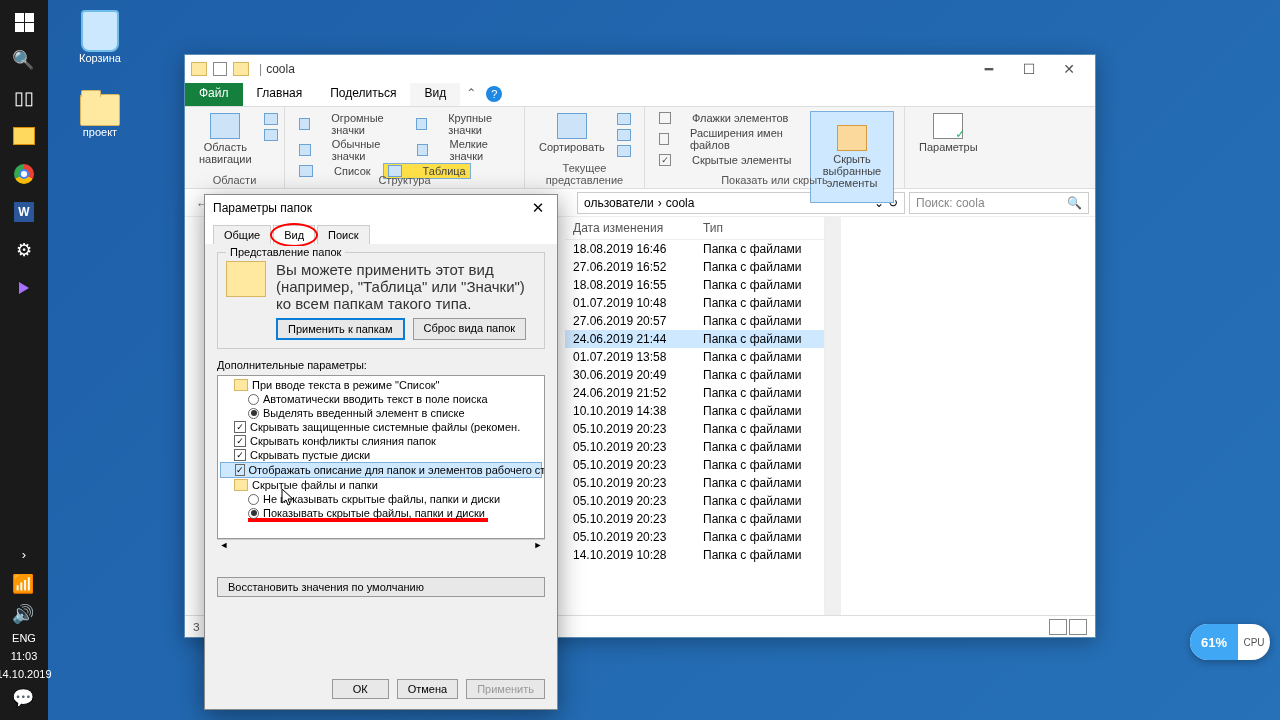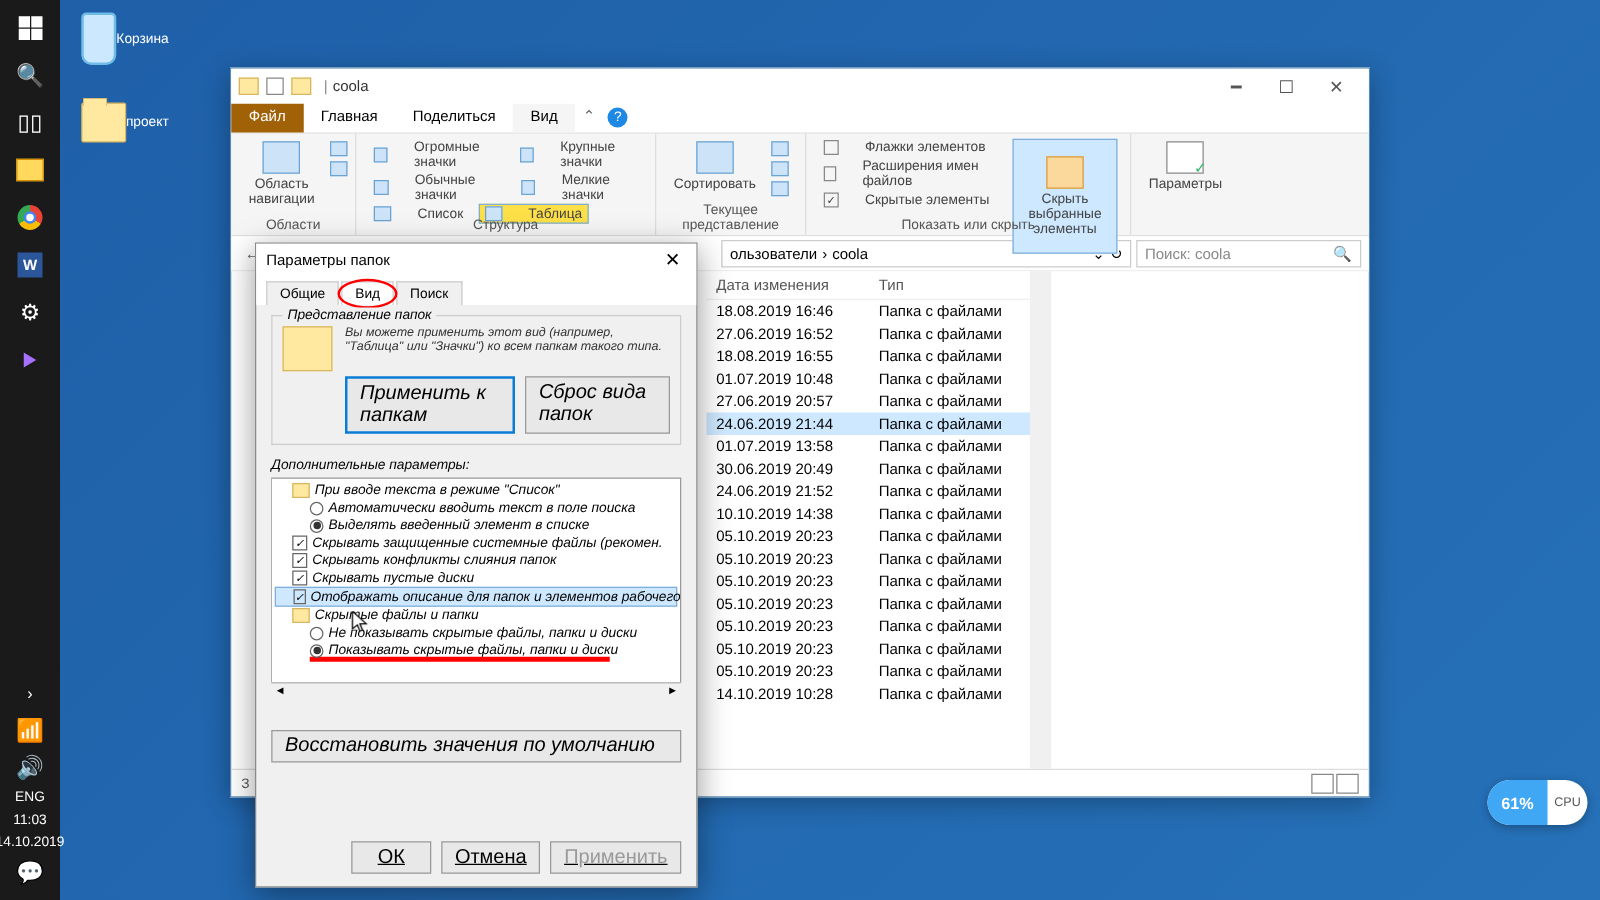--- a/index.html
+++ b/index.html
@@ -13,37 +13,37 @@
 .win-logo { display: grid; grid-template-columns: 9px 9px; grid-template-rows: 9px 9px; gap: 1px; }
 .win-logo span { background: #fff; }
 .yellow-sq { width: 22px; height: 18px; background: #ffd95e; border: 1px solid #d88e00; }
 .chrome-circ { width: 20px; height: 20px; border-radius: 50%; background: conic-gradient(#ea4335 0 120deg, #fbbc05 120deg 240deg, #34a853 240deg 360deg); position: relative; }
 .chrome-circ::after { content:''; position:absolute; inset:5px; background:#fff; border-radius:50%; border:2px solid #4285f4; }
 .word-icon { width:20px; height:20px; background:#2b579a; color:#fff; font-size:12px; font-weight:bold; display:flex; align-items:center; justify-content:center; }
 .play-icon { width:0; height:0; border-top:6px solid transparent; border-bottom:6px solid transparent; border-left:10px solid #a770ff; }
 
 
 .desktop-icons { position: absolute; left: 65px; top: 10px; display: flex; flex-direction: column; gap: 30px; }
-.dt-icon { display: flex; flex-direction: row; align-items: center; color: #fff; font-size: 11px; width: 70px; text-align: center; cursor: pointer; }
+.dt-icon { display: flex; flex-direction: column; align-items: center; color: #fff; font-size: 11px; width: 70px; text-align: center; cursor: pointer; }
 .recycle { width: 38px; height: 42px; background: #cce8ff; border: 2px solid #6fbce8; border-radius: 4px 4px 8px 8px; position: relative; }
 .folder-ic { width: 40px; height: 32px; background: #ffe8a0; border: 1px solid #d8b560; border-radius: 2px; position: relative; }
 .folder-ic::before { content:''; position:absolute; top:-5px; left:0; width:18px; height:6px; background:#ffe8a0; border:1px solid #d8b560; border-bottom:none; border-radius:2px 2px 0 0; }
 
 
 .explorer { position: absolute; left: 184px; top: 54px; width: 912px; height: 584px; background: #fff; border: 1px solid #5c8fb5; box-shadow: 0 4px 20px rgba(0,0,0,0.3); }
 .explorer-title { height: 28px; display: flex; align-items: center; padding: 0 6px; background: #fff; font-size: 12px; }
 .title-folder { width:16px; height:14px; background:#ffe8a0; border:1px solid #d8b560; margin-right:6px; }
 .title-check { width:14px; height:14px; border:1px solid #888; margin-right:6px; }
 .explorer-title span.name { flex:1; color:#333; }
 .win-btns { margin-left:auto; display:flex; }
 .win-btn { width:40px; height:20px; display:flex; align-items:center; justify-content:center; cursor:pointer; font-size:14px; color:#555; }
 
 .explorer-tabs { height: 24px; display: flex; background: #fff; font-size: 12px; border-bottom: 1px solid #ddd; }
 .etab { padding: 3px 14px; cursor: pointer; }
-.etab.file { background: #a16207; color: #fff; }
+.etab.file { background: #15803d; color: #fff; }
 .etab.active { background: #f5f5f5; }
 .help-icon { margin-left:auto; width:16px; height:16px; border-radius:50%; background:#1e88e5; color:#fff; font-size:11px; display:flex; align-items:center; justify-content:center; margin:3px 6px 0 0; }
 .collapse-ribbon { margin-right:4px; padding:3px 6px; color:#666; cursor:pointer; }
 
 .ribbon { height: 82px; background: #f5f5f5; display: flex; border-bottom: 1px solid #ddd; }
 .rgroup { border-right: 1px solid #ddd; padding: 4px 10px 2px; display: flex; flex-direction: column; font-size: 11px; color: #444; position: relative; }
 .rgroup-label { position: absolute; bottom: 2px; left: 0; right: 0; text-align: center; font-size: 11px; color: #555; }
 .rbody { flex:1; display:flex; align-items:flex-start; gap:8px; }
 .rbig { display:flex; flex-direction:column; align-items:center; gap:2px; cursor:pointer; padding:2px 4px; }
 .rbig-icon { width:30px; height:26px; background:#cde3f7; border:1px solid #6aa3d4; }
@@ -83,45 +83,45 @@
 .cpu-lbl { width:32px; font-size:10px; text-align:center; color:#555; }
 
 
 .dialog { position:absolute; left:204px; top:194px; width:354px; height:516px; background:#f0f0f0; border:1px solid #8a8a8a; box-shadow:0 6px 24px rgba(0,0,0,0.4); font-size:11px; z-index:100; }
 .dlg-title { height:26px; display:flex; align-items:center; padding:0 8px; background:#fff; font-size:12px; }
 .dlg-close { margin-left:auto; width:22px; height:18px; display:flex; align-items:center; justify-content:center; cursor:pointer; font-size:15px; }
 .dlg-tabs { display:flex; padding:4px 8px 0; background:#fff; }
 .dtab { padding:3px 10px; border:1px solid #ccc; border-bottom:none; background:#f0f0f0; cursor:pointer; margin-right:2px; font-size:11px; }
 .dtab.active { background:#fff; position:relative; }
 .red-circle { border:2px solid red; border-radius:50%; position:absolute; inset:-3px -4px; }
-.dlg-body { padding:8px 12px;font-style:italic; }
+.dlg-body { padding:8px 12px; }
 .group-box { border:1px solid #ccc; padding:8px; margin-bottom:10px; position:relative; }
 .group-label { position:absolute; top:-7px; left:8px; background:#f0f0f0; padding:0 4px; }
 .folder-view-row { display:flex; gap:10px; align-items:flex-start; }
 .fv-icon { width:40px; height:36px; background:#ffe8a0; border:1px solid #d8b560; }
-.fv-text { flex:1; font-size:10px; color:#333; margin-bottom:18px; }
+.fv-text { flex:1; font-size:15px; color:#333; margin-bottom:6px; }
 .fv-btns { display:flex; gap:8px; }
-.btn { padding:3px 10px; background:#e8e8e8; border:1px solid #999; cursor:pointer; font-size:16px; }
+.btn { padding:3px 10px; background:#e8e8e8; border:1px solid #999; cursor:pointer; font-size:11px; }
 .btn.primary { border:2px solid #0a7ed6; }
 .adv-label { margin:6px 0 4px; }
 .adv-tree { border:1px solid #999; background:#fff; height:164px; overflow:auto; padding:2px; position:relative; }
 .tree-row { display:flex; align-items:center; gap:4px; padding:1px 2px; white-space:nowrap; }
 .tree-row.indent1 { padding-left:14px; }
 .tree-row.indent2 { padding-left:28px; }
 .tree-row.hover { background:#cde8ff; border:1px solid #7cafdc; }
 .tree-folder { width:14px; height:12px; background:#ffe8a0; border:1px solid #d8b560; }
 .tree-chk { width:12px; height:12px; border:1px solid #666; display:inline-flex; align-items:center; justify-content:center; font-size:9px; }
 .tree-radio { width:11px; height:11px; border:1px solid #666; border-radius:50%; display:inline-flex; align-items:center; justify-content:center; }
 .tree-radio.sel::after { content:''; width:6px; height:6px; background:#333; border-radius:50%; }
 .red-underline { height:4px; background:red; margin:-2px 0 2px 28px; width:240px; }
 .tree-hscroll { display:flex; border-top:1px solid #ccc; background:#f0f0f0; height:14px; }
 .hscroll-btn { width:14px; text-align:center; cursor:pointer; font-size:9px; }
 .hscroll-track { flex:1; }
 .restore-btn { margin:24px 0 0 auto; display:block; }
-.dlg-buttons { position:absolute; bottom:10px; right:12px; display:flex; gap:8px;text-decoration:underline; }
+.dlg-buttons { position:absolute; bottom:10px; right:12px; display:flex; gap:8px; }
 .btn.disabled { color:#999; }
 .cursor-img { position:absolute; width:14px; height:18px; pointer-events:none; }
 .cursor-img svg { width:100%; height:100%; }
 </style>
 </head>
 <body>
 
 <div class="taskbar">
   <div class="taskbar-icons">
     <div class="tb-icon">

